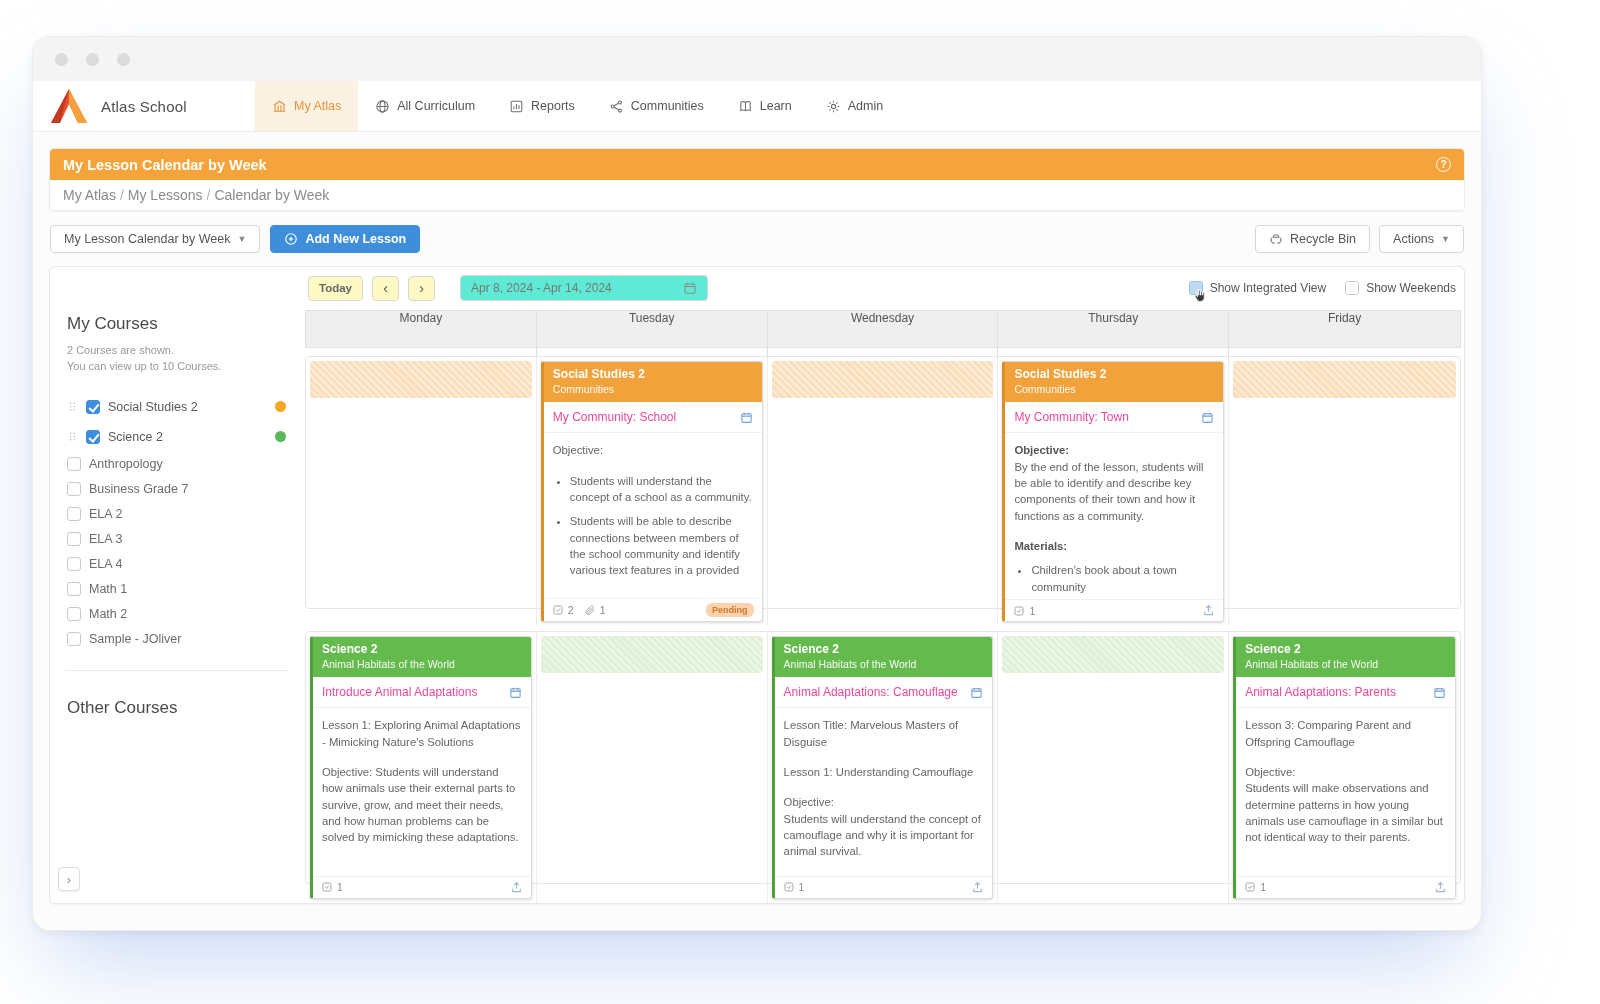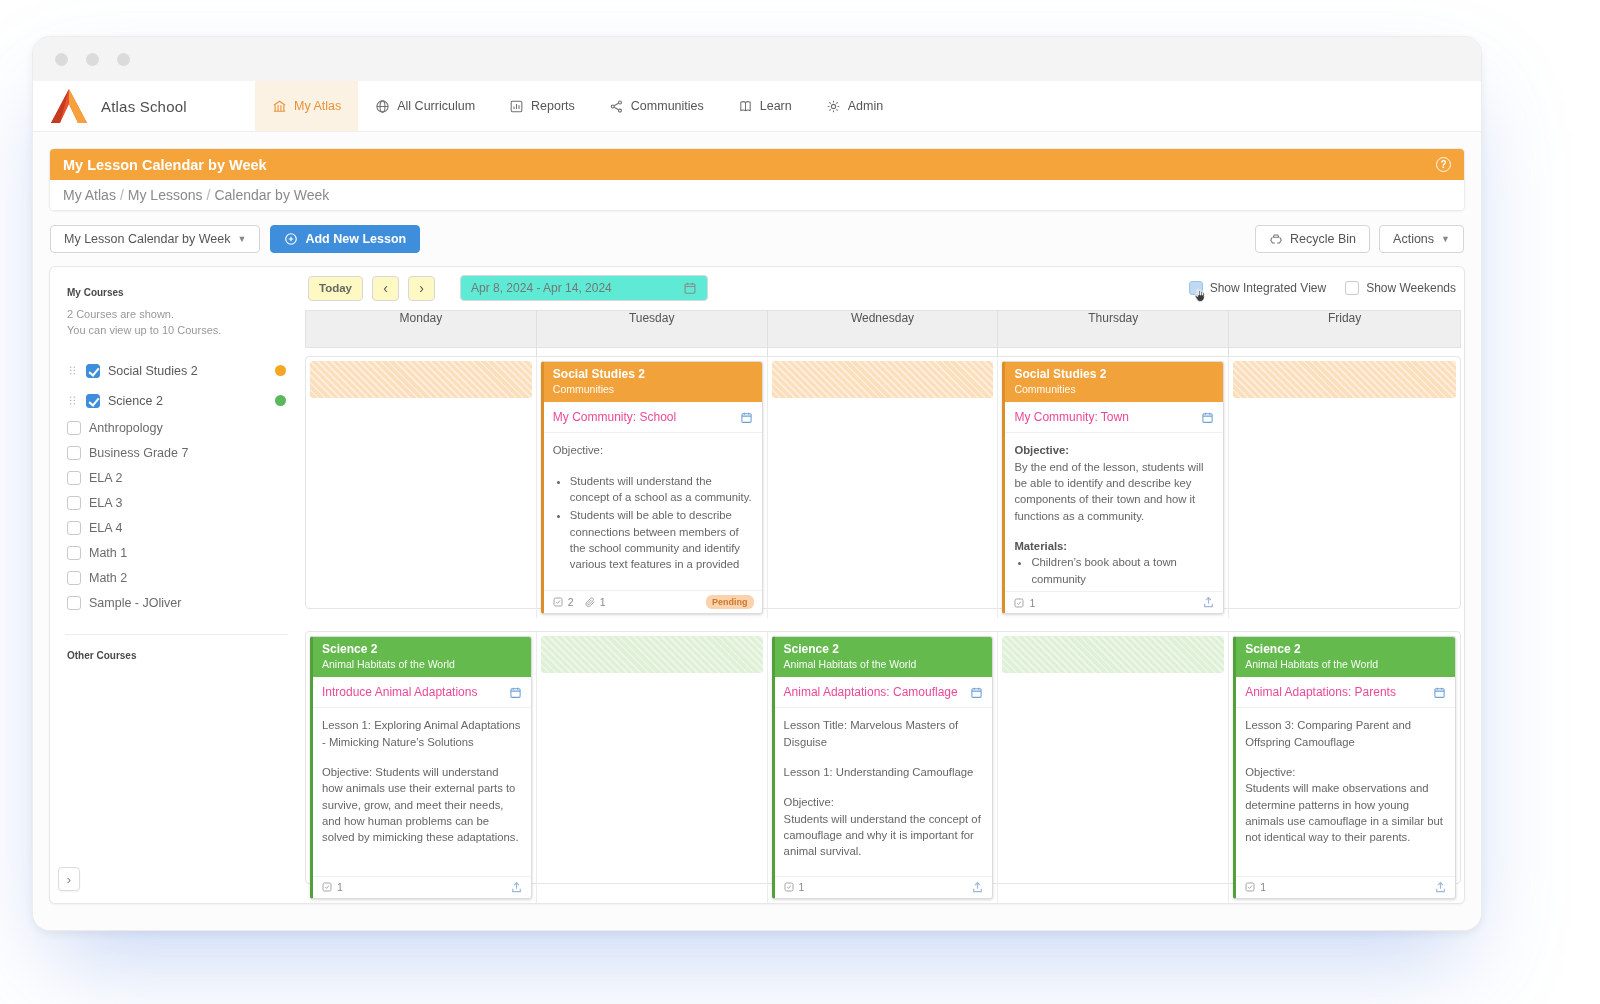--- a/index.html
+++ b/index.html
@@ -46,21 +46,21 @@
   .toolbar { display:flex; align-items:center; margin:14px 1px 13px; }
   .btn { background:#fff; border:1px solid #D6D6D6; border-radius:4px; padding:6px 13px; font-size:12.5px; color:#555; display:inline-flex; align-items:center; gap:7px; cursor:pointer; white-space:nowrap; }
   .btn .caret { font-size:9px; color:#888; }
   .btn-primary { background:#3E8EDB; border-color:#3E8EDB; color:#fff; font-weight:bold; margin-left:10px; }
   .btn-primary svg { width:14px; height:14px; color:#fff; display:block; }
   .btn .ic-recycle svg { width:14px; height:14px; color:#777; display:block; }
   .toolbar-right { margin-left:auto; display:flex; gap:9px; }
   
   .main-panel { background:#fff; border:1px solid #E7E7E7; border-radius:6px; box-shadow:0 1px 2px rgba(0,0,0,.05); display:flex; height:638px; position:relative; }
   .sidebar { width:253px; padding:20px 17px 0; flex:none; }
-  .sb-title { font-size:10px; font-weight:bold; color:#4a4a4a; margin-bottom:9px; }
+  .sb-title { font-size:17px; font-weight:normal; color:#4a4a4a; margin-bottom:9px;margin-top:27px; }
   .sb-note { font-size:11px; color:#999; line-height:1.45; margin-bottom:17px; }
   .course-row { display:flex; align-items:center; gap:8px; min-height:25px; font-size:12.5px; color:#6b6b6b; }
   .course-row.checked { min-height:30px; color:#595959; }
   .drag { flex:none; cursor:grab; }
   .drag svg { width:11px; height:13px; color:#bbb; display:block; }
   .cb { width:14px; height:14px; border:1px solid #c9c9c9; border-radius:3px; background:#fff; flex:none; cursor:pointer; position:relative; }
   .cb.on { background:#3E8EDB; border-color:#3E8EDB; }
   .cb.on::after { content:""; position:absolute; left:4px; top:1px; width:4px; height:8px; border:solid #fff; border-width:0 2px 2px 0; transform:rotate(40deg); }
   .dot-right { margin-left:auto; width:11px; height:11px; border-radius:50%; flex:none; }
   .sb-divider { border-top:1px solid #ECECEC; margin:18px -2px 15px; }
@@ -99,21 +99,21 @@
   .card-course { font-size:12px; font-weight:bold; line-height:1.3; }
   .card-unit { font-size:10.5px; opacity:.95; line-height:1.3; }
   .card-title-row { display:flex; align-items:center; justify-content:space-between; padding:8px 9px; border-bottom:1px solid #F0F0F0; flex:none; }
   .card-title { font-size:12px; color:#ec4899; }
   .cal-ic svg { width:13px; height:13px; color:#6F9FD8; display:block; }
   .card-body { flex:1; overflow:hidden; padding:9px 9px 2px; font-size:11.3px; color:#666; line-height:1.45; }
   .blk { margin:0 0 14px; }
   .blk.tight { margin-bottom:0; }
   .blk.lbl { font-weight:bold; color:#555; }
   ul.blk { padding-left:17px; margin:0; }
-  ul.blk li { margin-bottom:2px; }
+  ul.blk li { margin-bottom:2px;margin-top:8px; }
   .card-foot { display:flex; align-items:center; gap:10px; padding:4px 8px; border-top:1px solid #F0F0F0; font-size:10.5px; color:#888; flex:none; }
   .foot-item { display:flex; align-items:center; gap:4px; }
   .foot-item svg { width:12px; height:12px; color:#A5A5A5; display:block; }
   .foot-right { margin-left:auto; display:flex; align-items:center; }
   .badge-pending { background:#FAD2AE; color:#CE7A2A; font-size:9px; font-weight:bold; padding:2px 6px; border-radius:6px; }
   .share-ic svg { width:13px; height:13px; color:#9FB8D6; display:block; }
   .ic { display:inline-flex; }
 </style>
 </head>
 <body>

